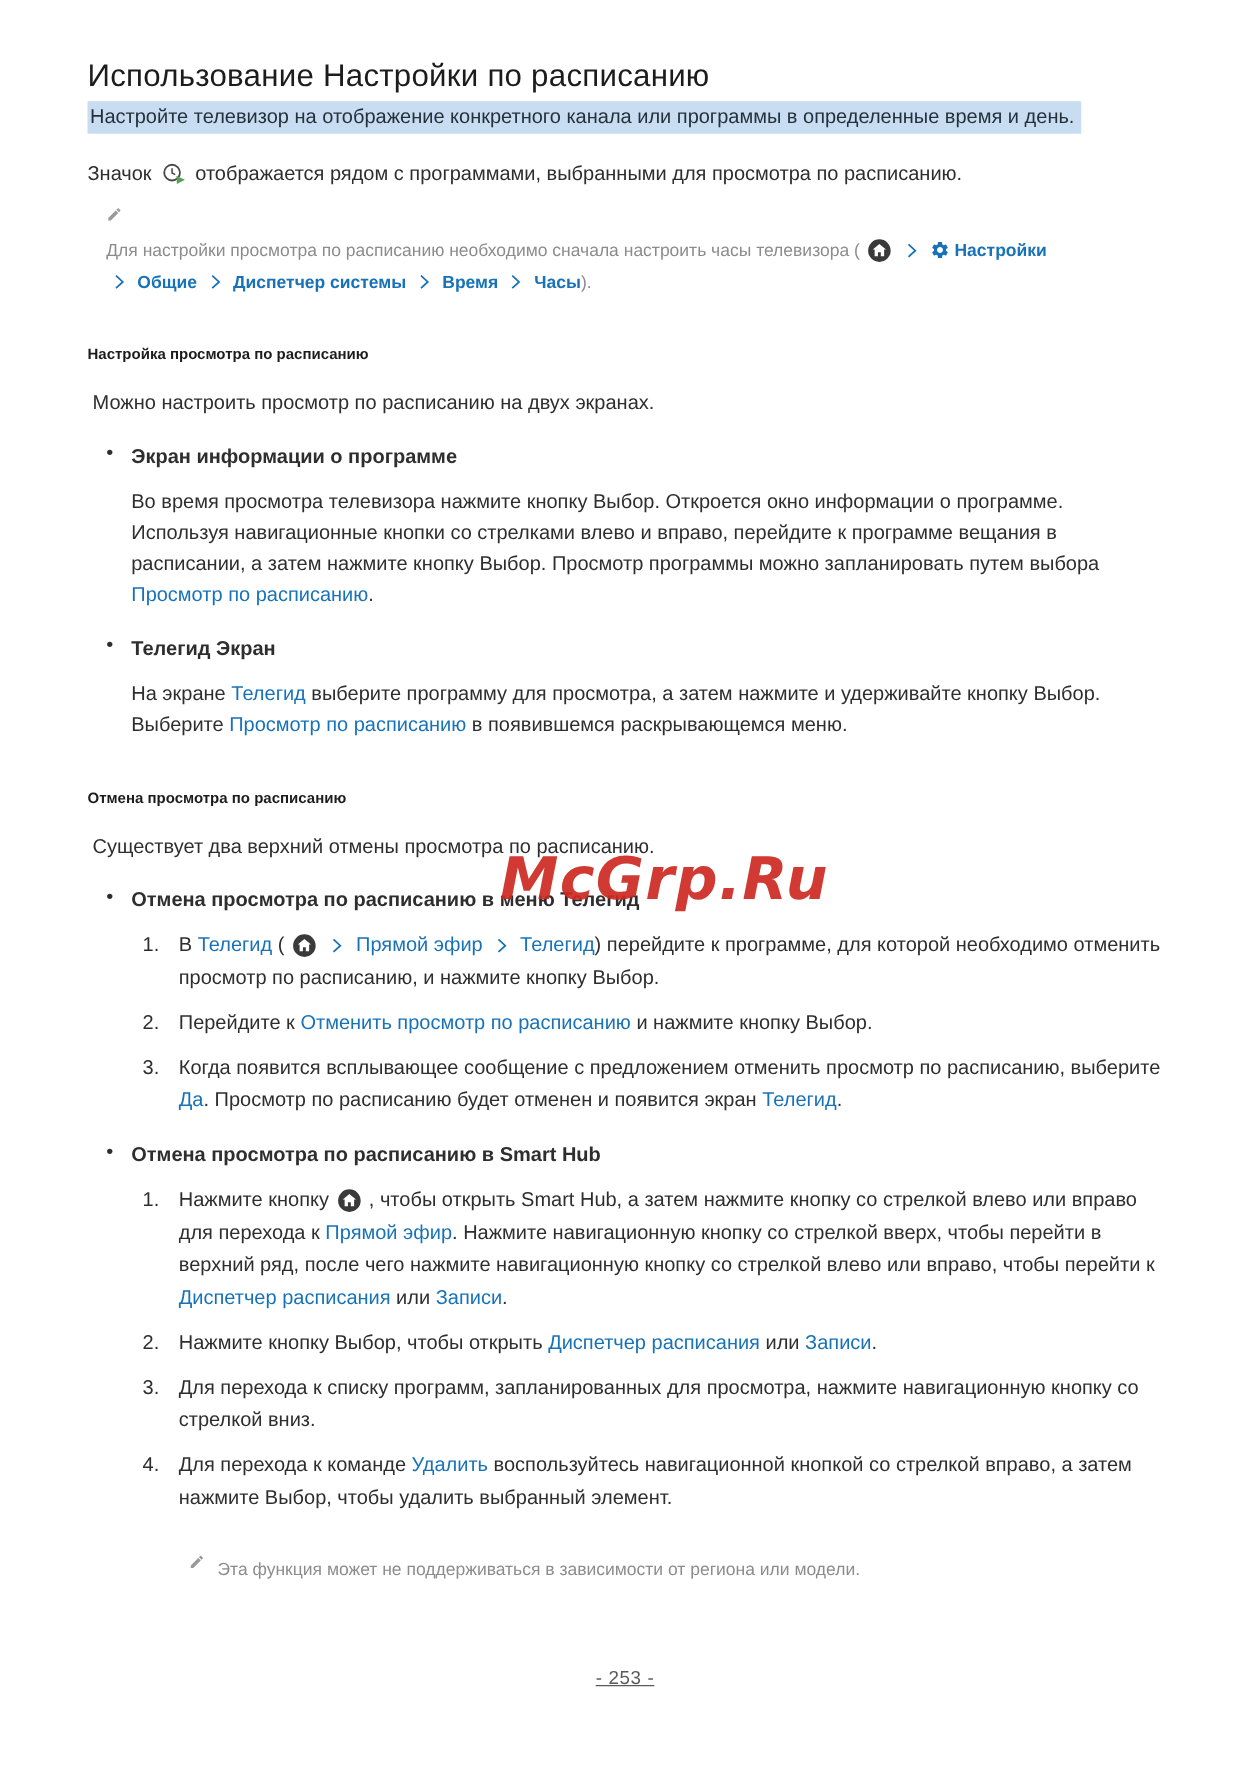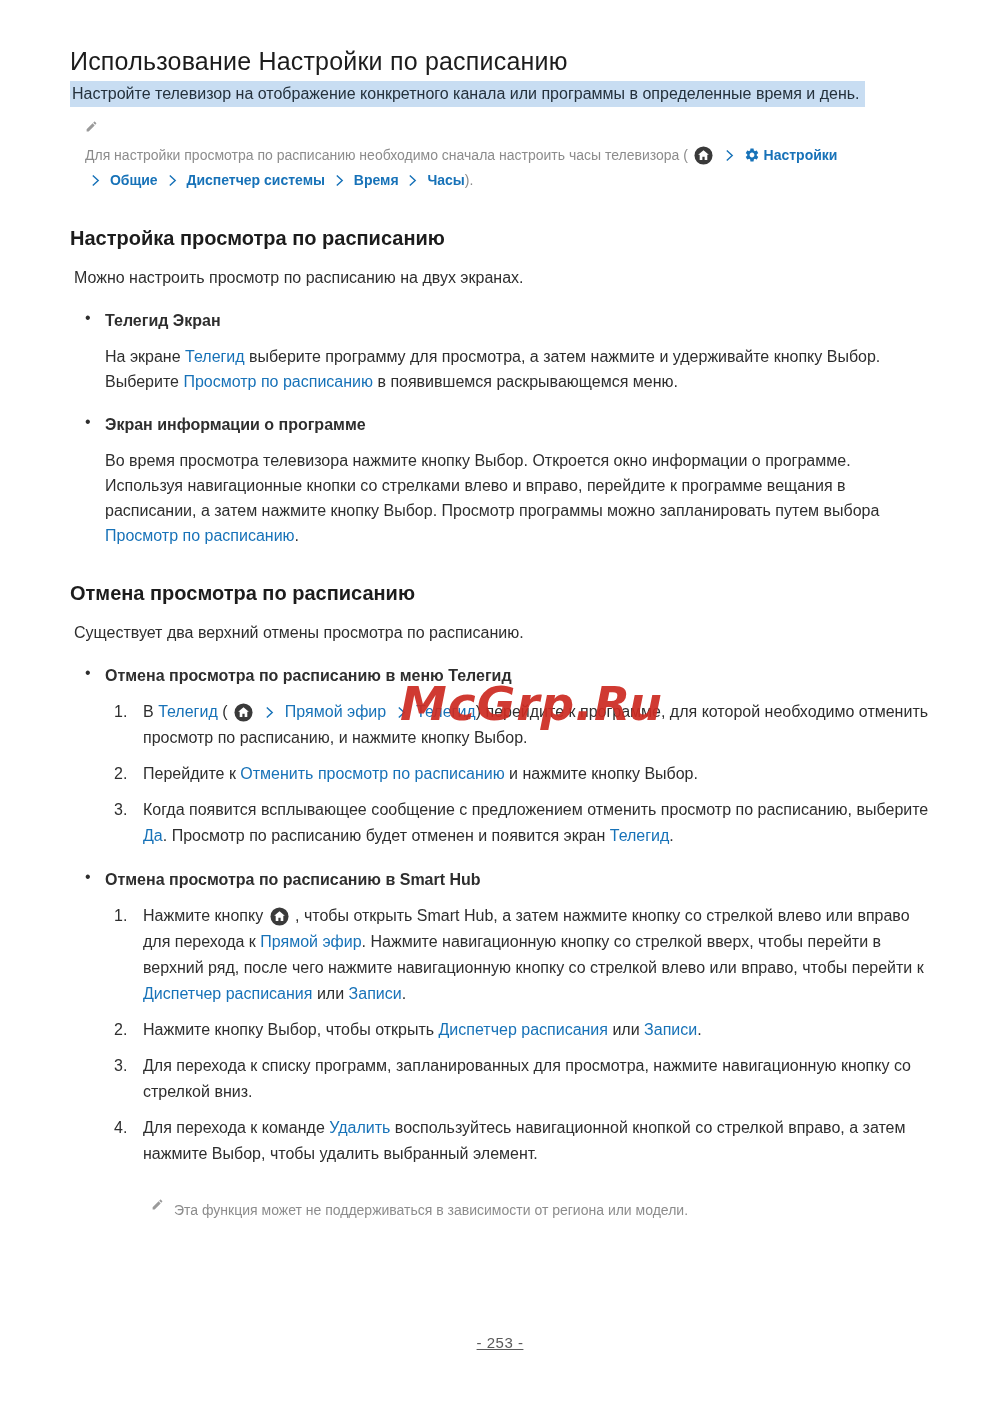--- a/index.html
+++ b/index.html
@@ -26,21 +26,21 @@
   .note{display:flex;gap:10px;margin-top:13px;}
   .note-body{
     color:var(--note,#8c8c8c);font-size:14px;line-height:25px;
   }
   .note-body .lnk{font-weight:600;}
   .note.top{margin-left:15px;flex-direction:column;}
   .note.nested{margin:10px 0 4px 8px;}
   .note.region{margin-left:81px;margin-top:31px;}
 
   h2.sec{
-    margin:32px 0 0;font-size:20px;line-height:26px;font-weight:600;
+    margin:32px 0 0;font-size:12px;line-height:26px;font-weight:600;
     color:var(--heading,#1c1c1c);
   }
   .lead{margin:14px 4px 0;font-size:16px;line-height:25px;}
 
   ul.bullets{list-style:none;margin:8px 0 0;padding:0;}
   ul.bullets>li{position:relative;padding-left:35px;margin-top:20px;}
   ul.bullets>li::before{
     content:"\2022";position:absolute;left:15px;top:-1px;
     font-size:16px;color:#2e2e2e;
   }
@@ -85,20 +85,29 @@
 </style>
 </head>
 <body>
 
 <div class="content">
 
   <h1 class="title">Использование Настройки по расписанию</h1>
 
   <div><span class="hl">Настройте телевизор на отображение конкретного канала или программы в определенные время и день.</span></div>
 
+  <p class="body">
+    <span>Значок</span>
+    <span class="icn clock"><svg width="20" height="18" viewBox="0 0 22 20">
+          <circle class="clock-stroke" cx="9.5" cy="9" r="7" stroke-width="1.6"></circle>
+          <path class="clock-stroke" d="M9.5 5 V9.3 L12.3 10.8" stroke-width="1.4"></path>
+          <path class="clock-green" d="M13.4 12 L21 15.4 L13.8 19 Z"></path>
+        </svg></span>
+    <span>отображается рядом с программами, выбранными для просмотра по расписанию.</span>
+  </p>
 
   <div class="note top">
 
   <span class="icn pencil"><svg width="13" height="13" viewBox="0 0 24 24">
           <path class="pencil-fill" d="M3 17.25V21h3.75L17.81 9.94l-3.75-3.75L3 17.25zM20.71 7.04c.39-.39.39-1.02 0-1.41l-2.34-2.34c-.39-.39-1.02-.39-1.41 0l-1.83 1.83 3.75 3.75 1.83-1.83z"></path>
         </svg></span>
 
     <div class="note-body">
       <span>Для настройки просмотра по расписанию необходимо сначала настроить часы телевизора (</span>
   <span class="icn home"><svg width="19" height="19" viewBox="0 0 20 20">
@@ -131,31 +140,31 @@
           </svg></span>
 <a class="lnk">Часы</a><span class="tail">).</span>
     </div>
   </div>
 
   <h2 class="sec">Настройка просмотра по расписанию</h2>
   <p class="lead">Можно настроить просмотр по расписанию на двух экранах.</p>
 
   <ul class="bullets">
     <li>
+      <div class="b-title">Экран информации о программе</div>
+      <p class="b-para">
+        <span>Во время просмотра телевизора нажмите кнопку Выбор. Откроется окно информации о программе. Используя навигационные кнопки со стрелками влево и вправо, перейдите к программе вещания в расписании, а затем нажмите кнопку Выбор. Просмотр программы можно запланировать путем выбора </span><a class="lnk">Просмотр по расписанию</a><span>.</span>
+      </p>
+    </li>
+    <li>
       <div class="b-title">Телегид Экран</div>
       <p class="b-para">
         <span>На экране </span><a class="lnk">Телегид</a><span> выберите программу для просмотра, а затем нажмите и удерживайте кнопку Выбор. Выберите </span><a class="lnk">Просмотр по расписанию</a><span> в появившемся раскрывающемся меню.</span>
       </p>
     </li>
-    <li>
-      <div class="b-title">Экран информации о программе</div>
-      <p class="b-para">
-        <span>Во время просмотра телевизора нажмите кнопку Выбор. Откроется окно информации о программе. Используя навигационные кнопки со стрелками влево и вправо, перейдите к программе вещания в расписании, а затем нажмите кнопку Выбор. Просмотр программы можно запланировать путем выбора </span><a class="lnk">Просмотр по расписанию</a><span>.</span>
-      </p>
-    </li>
   </ul>
 
   <h2 class="sec">Отмена просмотра по расписанию</h2>
   <p class="lead">Существует два верхний отмены просмотра по расписанию.</p>
 
   <ul class="bullets">
     <li>
       <div class="b-title">Отмена просмотра по расписанию в меню Телегид</div>
       <ol class="steps">
         <li>

